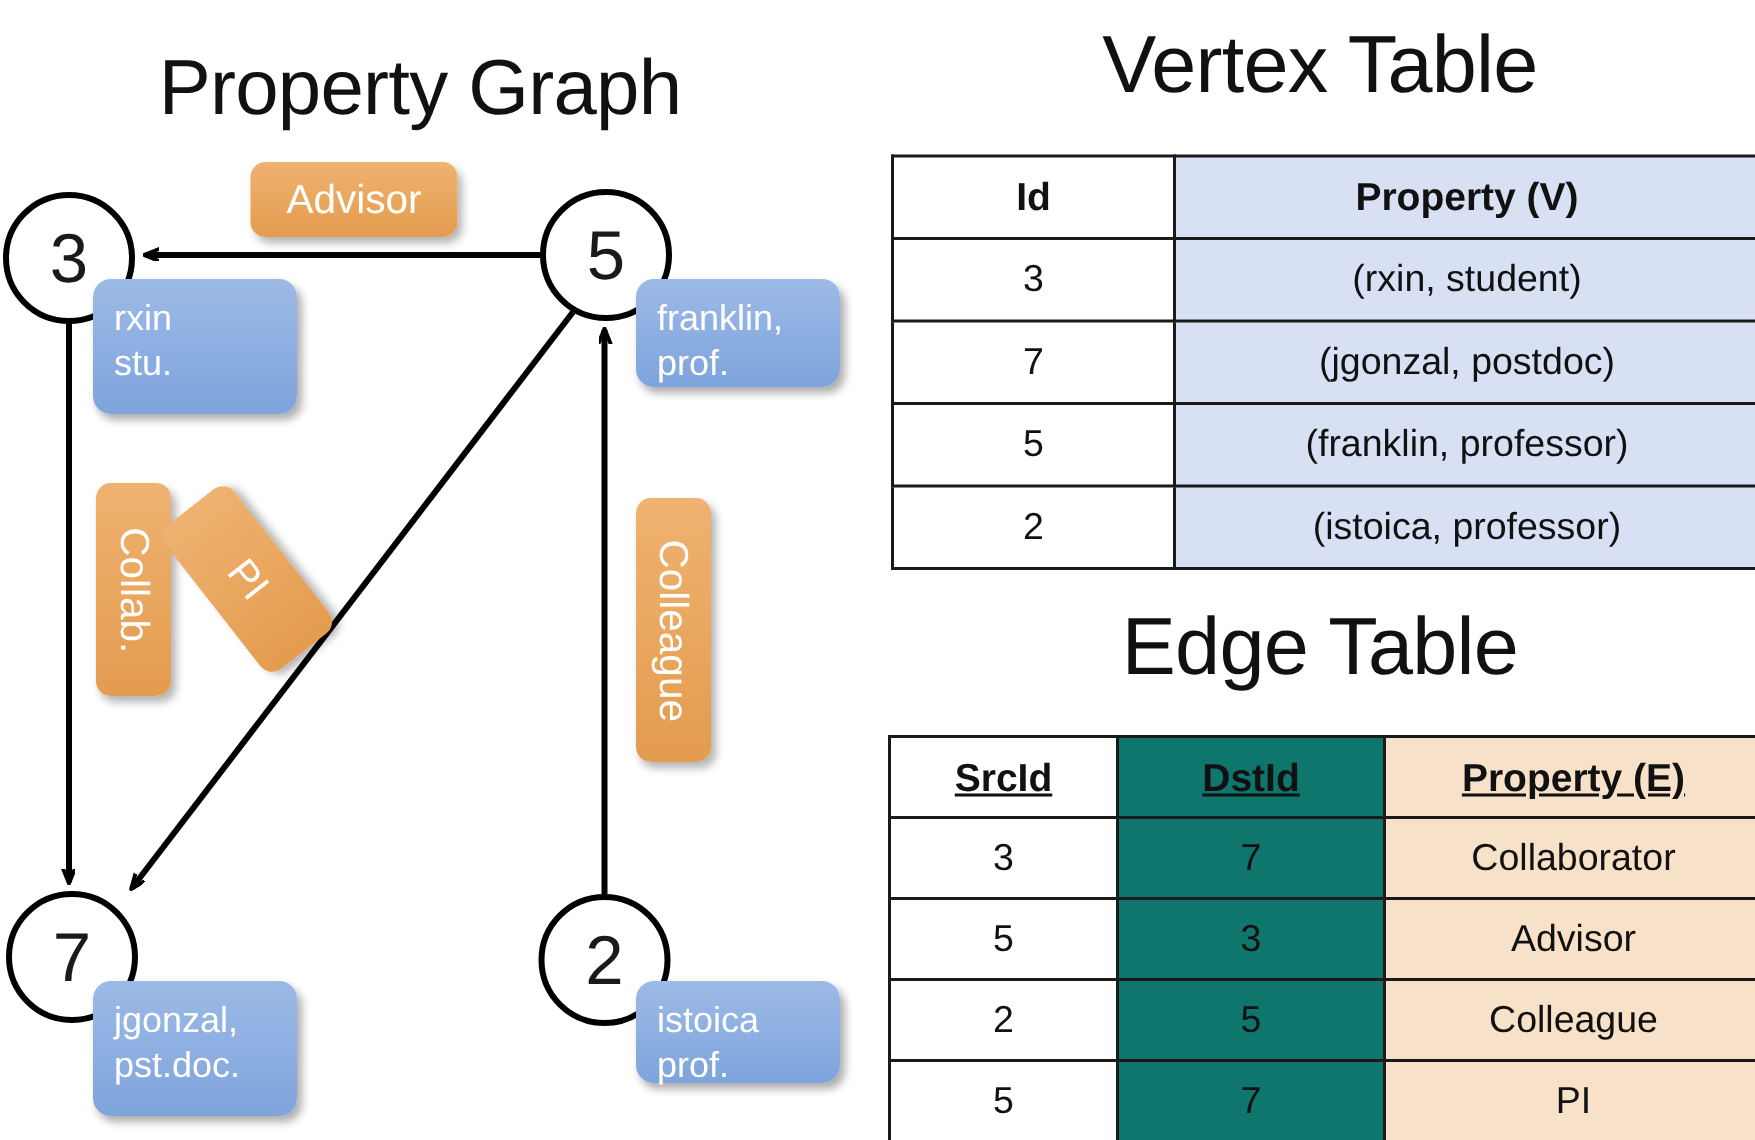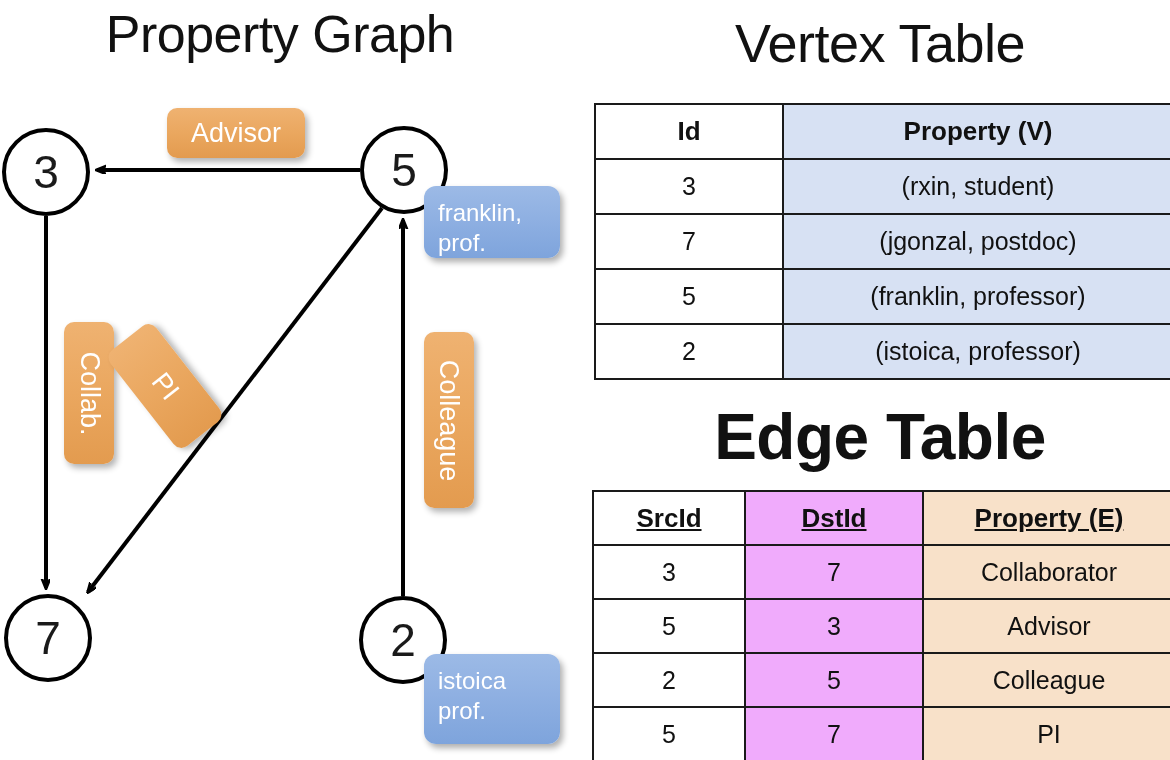--- a/index.html
+++ b/index.html
@@ -18,34 +18,33 @@
 
   
   .title {
     position: absolute;
     font-weight: 400;
     color: #111111;
     white-space: nowrap;
     letter-spacing: -0.5px;
   }
   #title-property-graph {
-    left: 0; top: 4px; width: 560px;
+    left: 0; top: 29px; width: 560px;
     text-align: center;
     font-size: 52px;
   }
   #title-vertex-table {
     left: 590px; top: 12px; width: 580px;
     text-align: center;
     font-size: 54px;
   }
   #title-edge-table {
     left: 590px; top: 400px; width: 580px;
     text-align: center;
-    font-size: 64px;
-    font-weight: bold;
+    font-size: 54px;
   }
 
   
   #graph-canvas {
     position: absolute;
     left: 0; top: 0;
     width: 590px; height: 760px;
   }
   #graph-edges {
     position: absolute;
@@ -82,21 +81,21 @@
     color: #ffffff;
     font-size: 24px;
     line-height: 30px;
     padding: 12px 14px;
     box-sizing: border-box;
     z-index: 6;
   }
   #prop-rxin     { left: 62px;  top: 186px; width: 136px; height: 90px; }
   #prop-franklin { left: 424px; top: 186px; width: 136px; height: 72px; }
   #prop-jgonzal  { left: 62px;  top: 654px; width: 136px; height: 90px; }
-  #prop-istoica  { left: 424px; top: 654px; width: 136px; height: 90px; }
+  #prop-istoica  { left: 424px; top: 654px; width: 136px; height: 68px; }
 
   
   .edge-label {
     position: absolute;
     border-radius: 10px;
     background: linear-gradient(180deg, #efb271 0%, #eaa75f 50%, #e39b4f 100%);
     box-shadow: 3px 4px 6px rgba(0,0,0,0.3);
     color: #ffffff;
     display: flex;
     align-items: center;
@@ -154,21 +153,21 @@
   .col-id   { width: 186px; background: #ffffff; }
   .col-prop-v { width: 388px; background: #d7e1f3; }
 
   #edge-table {
     left: 592px; top: 490px;
     width: 576px;
   }
   #edge-table th, #edge-table td { height: 52px; font-size: 25px; }
   #edge-table th { font-size: 26px; text-decoration: underline; }
   .col-src  { width: 150px; background: #ffffff; }
-  .col-dst  { width: 176px; background: #f0abfc; }
+  .col-dst  { width: 176px; background: #0f766e; }
   .col-prop-e { width: 250px; background: #f8e1c9; }
 </style>
 </head>
 <body>
 
 <div class="title" id="title-property-graph">Property Graph</div>
 <div class="title" id="title-vertex-table">Vertex Table</div>
 <div class="title" id="title-edge-table">Edge Table</div>
 
 <div id="graph-canvas">
@@ -208,24 +207,32 @@
   <div class="vertex-node" id="node-5">
     <span>5</span>
   </div>
   <div class="vertex-node" id="node-7">
     <span>7</span>
   </div>
   <div class="vertex-node" id="node-2">
     <span>2</span>
   </div>
 
+  <div class="prop-box" id="prop-rxin">
+    <div>rxin</div>
+    <div>stu.</div>
+  </div>
   <div class="prop-box" id="prop-franklin">
     <div>franklin,</div>
     <div>prof.</div>
   </div>
+  <div class="prop-box" id="prop-jgonzal">
+    <div>jgonzal,</div>
+    <div>pst.doc.</div>
+  </div>
   <div class="prop-box" id="prop-istoica">
     <div>istoica</div>
     <div>prof.</div>
   </div>
 
 </div>
 
 <table class="data-table" id="vertex-table">
   <thead>
     <tr>

